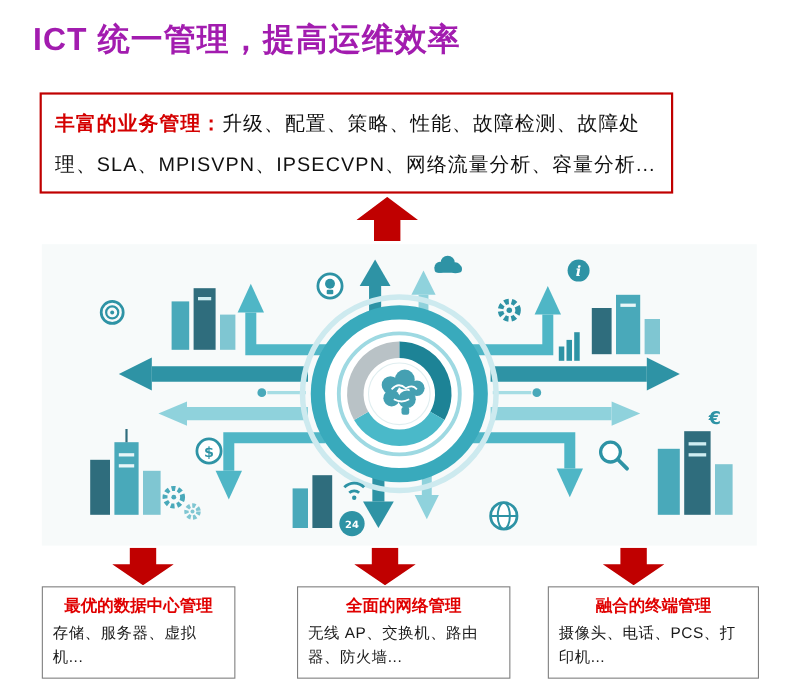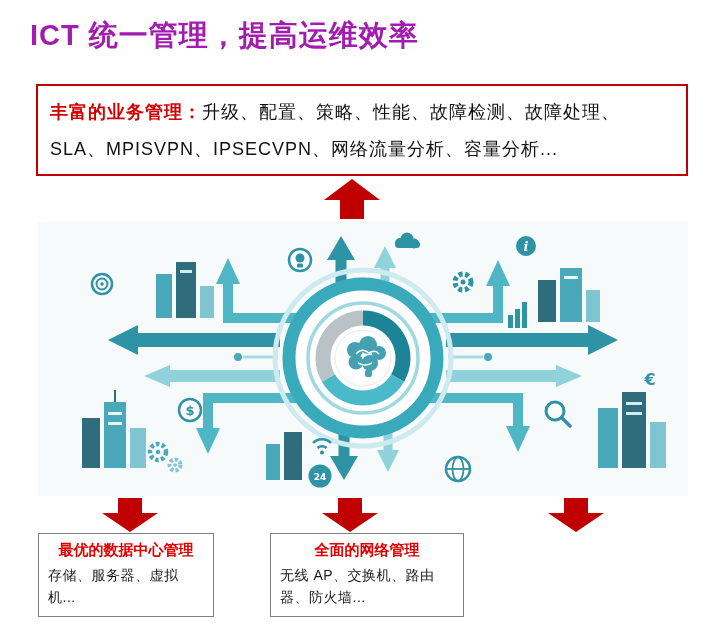--- a/index.html
+++ b/index.html
@@ -10,21 +10,21 @@
   }
   .slide { position:absolute; inset:0; }
 
   .title{
     position:absolute; left:30px; top:16px;
     font-size:29px; font-weight:bold; color:#a21caf; letter-spacing:1px;
     white-space:nowrap;
   }
 
   .feature-box{
-    position:absolute; left:36px; top:84px; width:652px; height:92px;
+    position:absolute; left:36px; top:84px; width:576px; height:92px;
     border:2px solid #c00000; background:#ffffff;
     padding:8px 12px 0 12px;
     font-size:18px; line-height:37px; color:#111; letter-spacing:1px;
   }
   .feature-label{ color:#d40000; font-weight:bold; }
 
   .block-arrow{ position:absolute; }
   .arrow-up   { left:324px; top:179px; }
   .arrow-d1   { left:102px; top:498px; }
   .arrow-d2   { left:322px; top:498px; }
@@ -230,14 +230,18 @@
   </div>
 
   <div class="bottom-box box-2">
     <div class="box-title">全面的网络管理</div>
     <div class="box-text">无线 AP、交换机、路由器、防火墙...</div>
   </div>
   <div class="bottom-box box-1">
     <div class="box-title">最优的数据中心管理</div>
     <div class="box-text">存储、服务器、虚拟机...</div>
   </div>
+  <div class="bottom-box box-3">
+    <div class="box-title">融合的终端管理</div>
+    <div class="box-text">摄像头、电话、PCS、打印机...</div>
+  </div>
 
 </div>
 
 </body></html>

